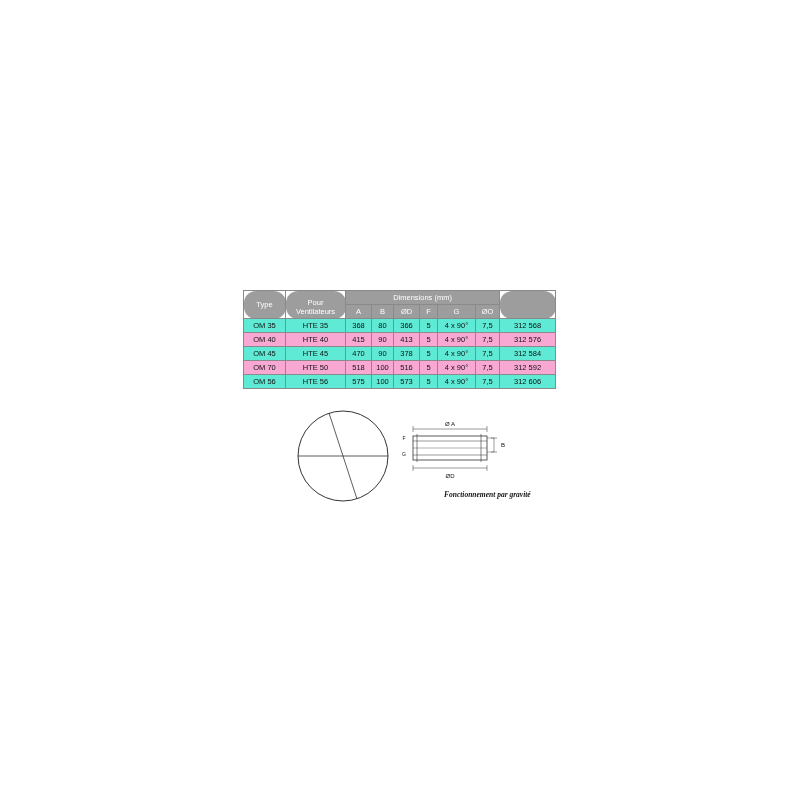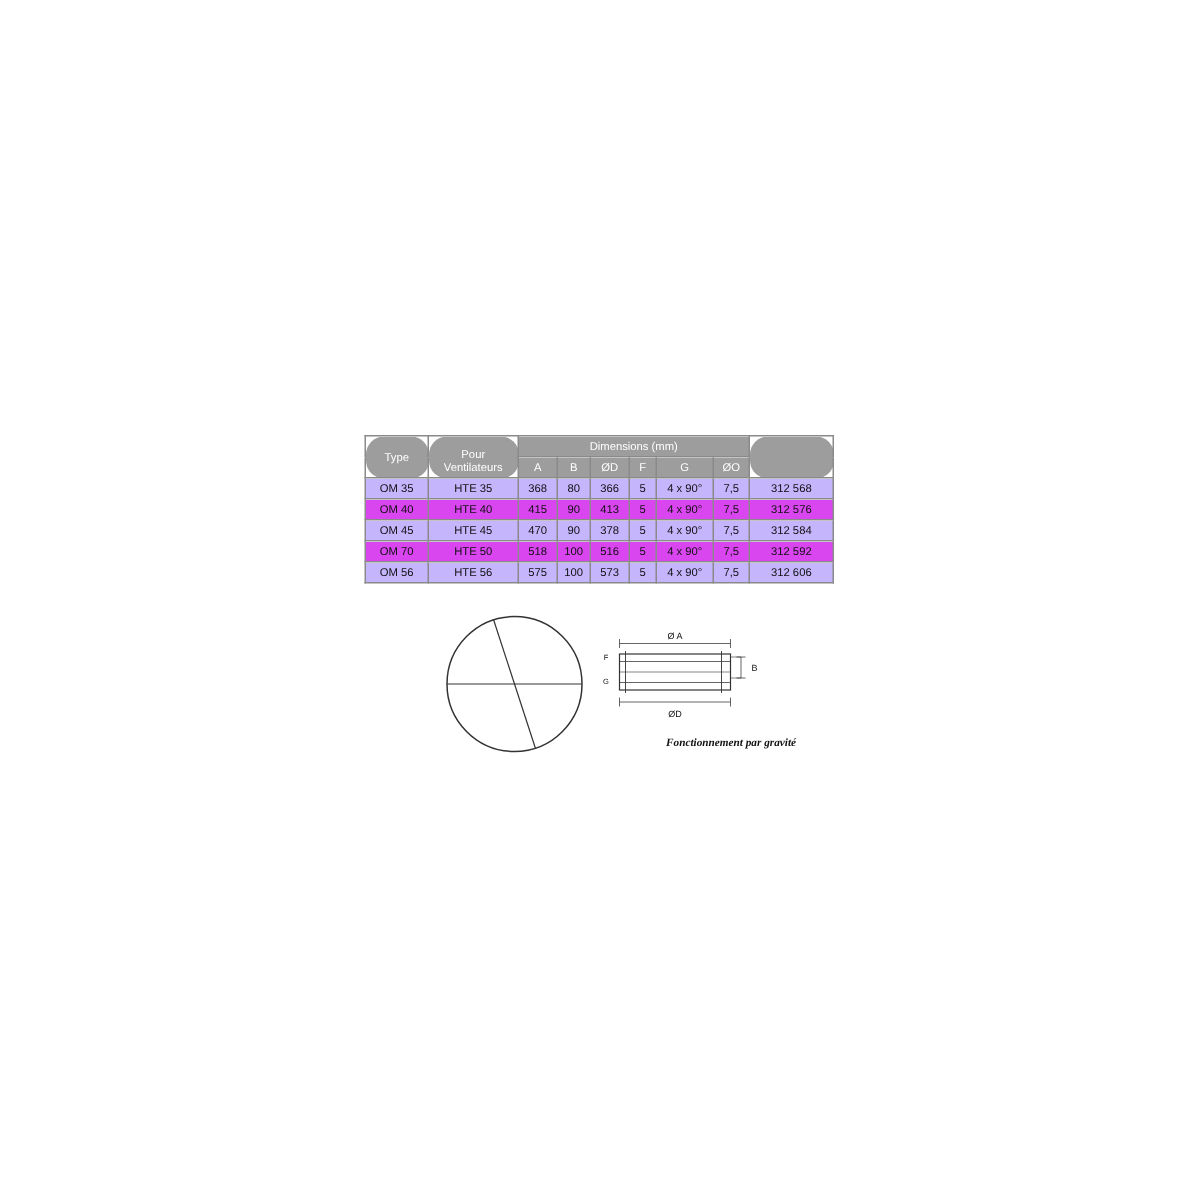--- a/index.html
+++ b/index.html
@@ -56,24 +56,24 @@
   .hdr-tall {
     height: 26px;
     line-height: 9px;
     border-radius: 12px;
   }
   .hdr-dims {
     height: 13px;
     line-height: 13px;
   }
   .row-light td {
-    background: #c4b5fd;
+    background: #5eead4;
   }
   .row-dark td {
-    background: #d946ef;
+    background: #f9a8d4;
   }
   td.c-type {
     font-weight: bold;
     font-size: 7.5px;
   }
   td.c-ref {
     font-weight: bold;
     font-size: 7.5px;
   }
   td.c-vent {

